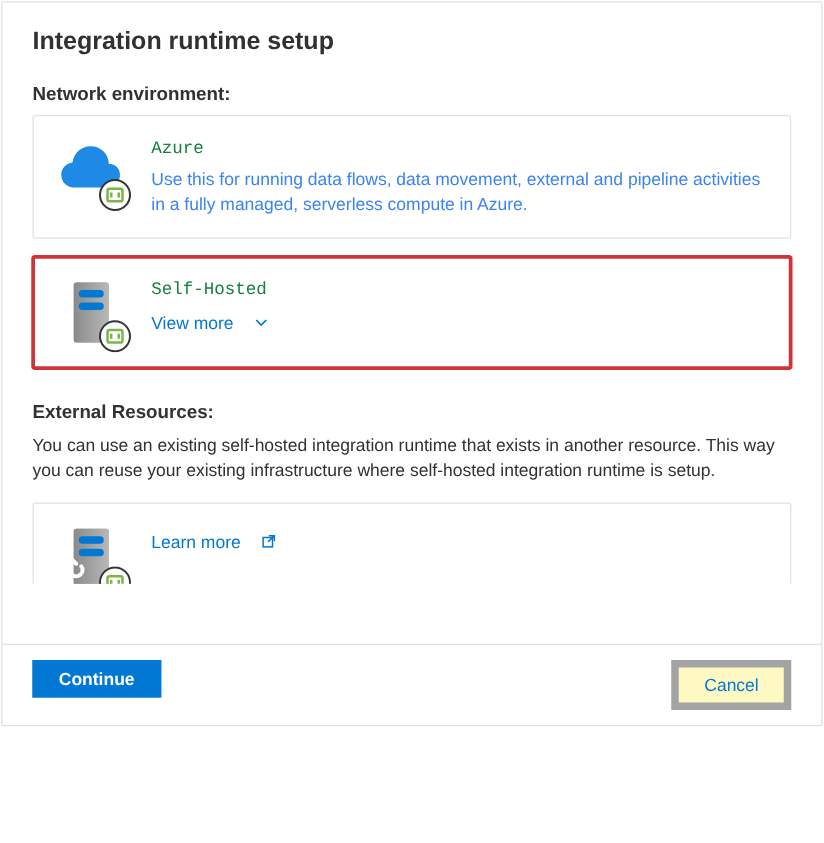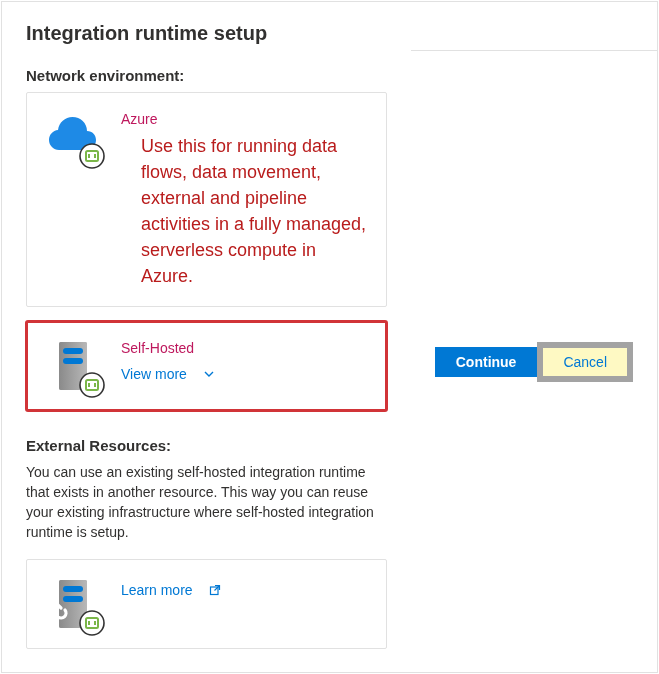--- a/index.html
+++ b/index.html
@@ -6,24 +6,24 @@
     body {
       font-family: "Segoe UI", -apple-system, sans-serif;
       font-size: 14px;
       color: #323130;
       background: #fff;
       width: 659px;
     }
     .panel {
       border: 1px solid #e1e1e1;
       width: 657px;
-      height: 672px;
+      height: 580px;
       position: relative;
       display: flex;
-      flex-direction: row;
+      flex-direction: column;
       margin: 1px;
     }
     .content {
       padding: 20px 24px;
       flex: 1;
       overflow: hidden;
     }
     .title {
       font-size: 20px;
       font-weight: 600;
@@ -61,48 +61,48 @@
     .card-icon {
       width: 56px;
       height: 56px;
       flex-shrink: 0;
       position: relative;
     }
     .card-body { flex: 1; padding-top: 2px; }
     .card-title {
       font-size: 14px;
       font-weight: 400;
-      color: #be185d;
+      color: #15803d;
       margin-bottom: 6px;
+      font-family: Liberation Mono, monospace;
     }
     .card-desc {
-      font-size: 18px;
-      color: #b91c1c;
+      font-size: 14px;
+      color: #3b82f6;
       line-height: 1.45;
-      margin-left: 20px;
     }
     .link {
       color: #0078d4;
       font-size: 14px;
       text-decoration: none;
       display: inline-flex;
       align-items: center;
       gap: 16px;
       margin-top: 4px;
       cursor: pointer;
     }
     .link .chev { font-size: 12px; }
     .ext-icon { width: 12px; height: 12px; }
     .section2 { margin-top: 26px; }
     .footer {
       border-top: 1px solid #e1e1e1;
       padding: 12px 24px;
       display: flex;
       justify-content: space-between;
-      align-items: center;
+      align-items: flex-start;
       margin-top: 48px;
     }
     .btn {
       font-family: inherit;
       font-size: 14px;
       padding: 6px 20px;
       cursor: pointer;
       min-width: 80px;
     }
     .btn-primary {

